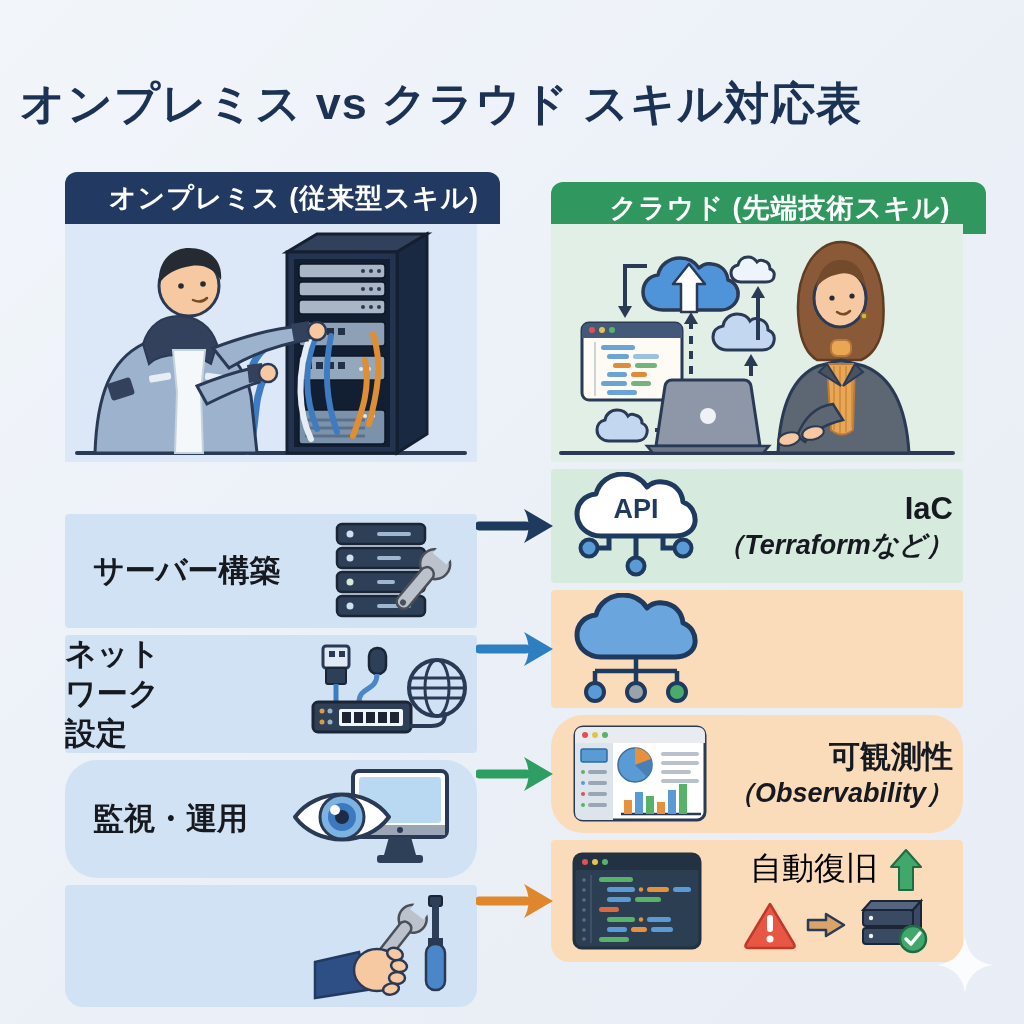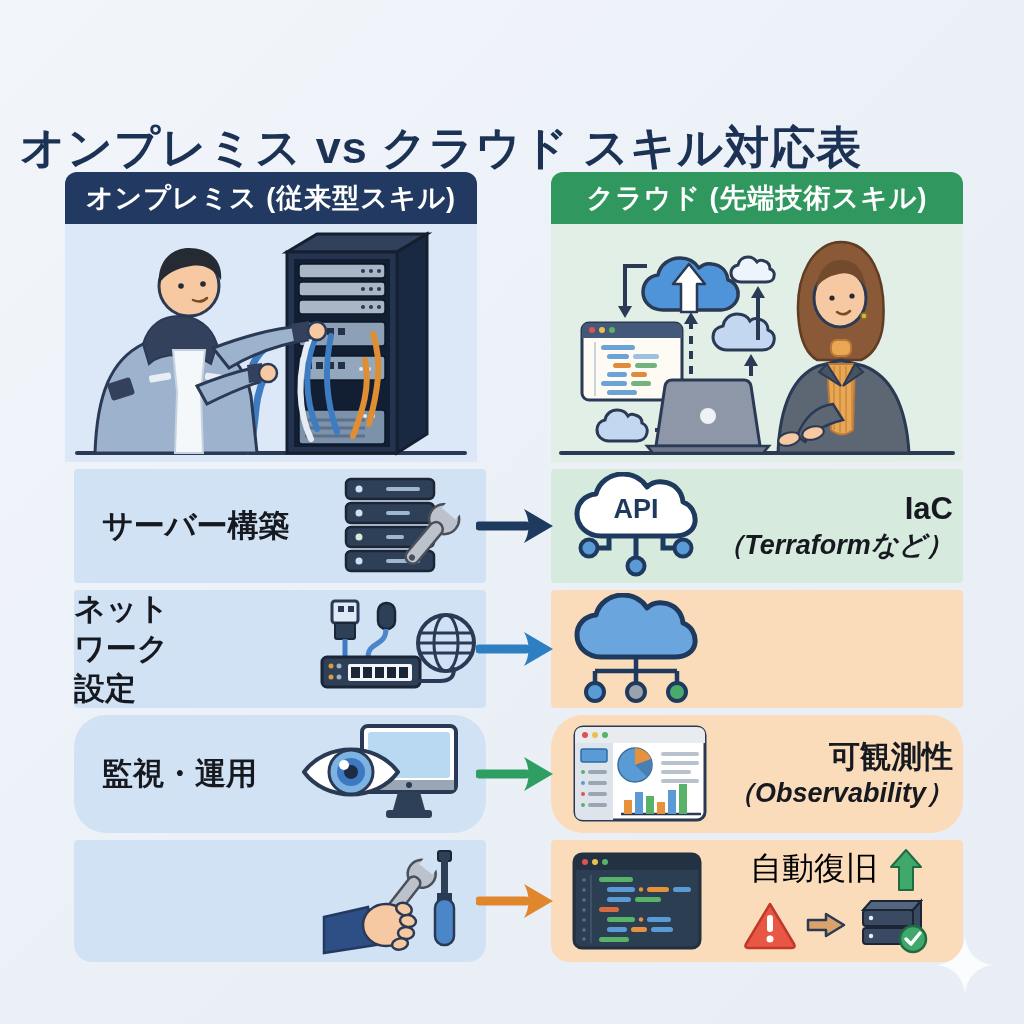--- a/index.html
+++ b/index.html
@@ -1,30 +1,30 @@
 <!DOCTYPE html>
 <html><head>
 <meta charset="utf-8">
 <style>
   html,body{margin:0;padding:0;}
   body{font-family:"Liberation Sans","DejaVu Sans",sans-serif;}
   .canvas{position:relative;width:1024px;height:1024px;overflow:hidden;
           background:linear-gradient(135deg,#f2f6fb 0%,#ebf0f7 55%,#e9eef6 100%);}
   .page-title{position:absolute;top:74px;left:0;width:882px;text-align:center;
-          font-size:45px;font-weight:bold;color:#1c3254;letter-spacing:1px;margin-top:44px;}
+          font-size:45px;font-weight:bold;color:#1c3254;letter-spacing:1px;}
   .col-header{position:absolute;top:172px;height:52px;width:412px;border-radius:12px 12px 0 0;
           display:flex;align-items:center;justify-content:center;color:#ffffff;
-          font-size:27px;font-weight:bold;letter-spacing:1px;}
+          font-size:27px;font-weight:bold;letter-spacing:1px;padding-left:23px;}
   .lh{left:65px;background:#223a61;}
-  .rh{left:551px;background:#30985f;}
+  .rh{left:551px;background:#30985f;margin-top:10px;}
   .illus{position:absolute;top:224px;height:238px;width:412px;}
   .l-illus{left:65px;background:#dce8f8;}
   .r-illus{left:551px;background:#e1efe6;}
   .row{position:absolute;width:412px;display:flex;align-items:center;}
-  .l-row{left:74px;background:#d2e2f5;border-radius:4px;}
+  .l-row{left:65px;background:#d2e2f5;border-radius:4px;margin-top:45px;}
   .r-row{left:551px;border-radius:4px;gap:12px;}
   .r1{top:469px;height:114px;}
   .r2{top:590px;height:118px;}
   .r3{top:715px;height:118px;border-radius:32px;}
   .r4{top:840px;height:122px;border-radius:4px 4px 18px 18px;}
   .r-green{background:#d6eadd;}
   .r-peach{background:#fbdcba;}
   .l-label{font-size:31px;font-weight:bold;color:#16191f;padding-left:28px;line-height:1.3;}
   .l-label.center2{flex:1;text-align:left;padding-left:0;padding-right:120px;}
   .l-icon{margin-left:auto;margin-right:18px;flex:0 0 auto;}

